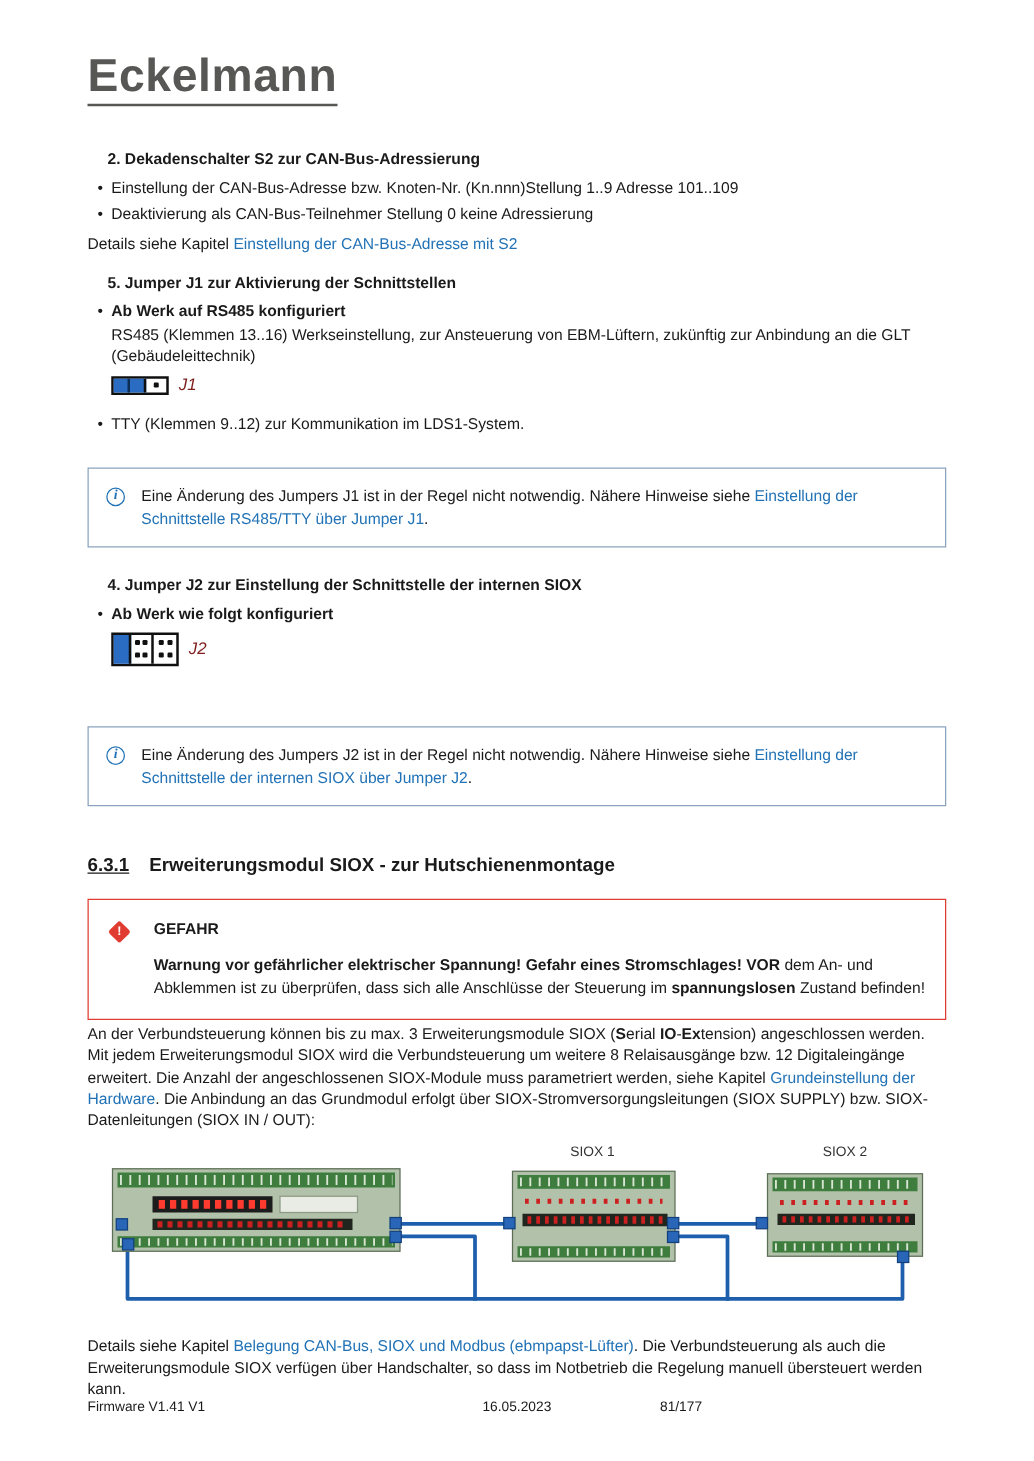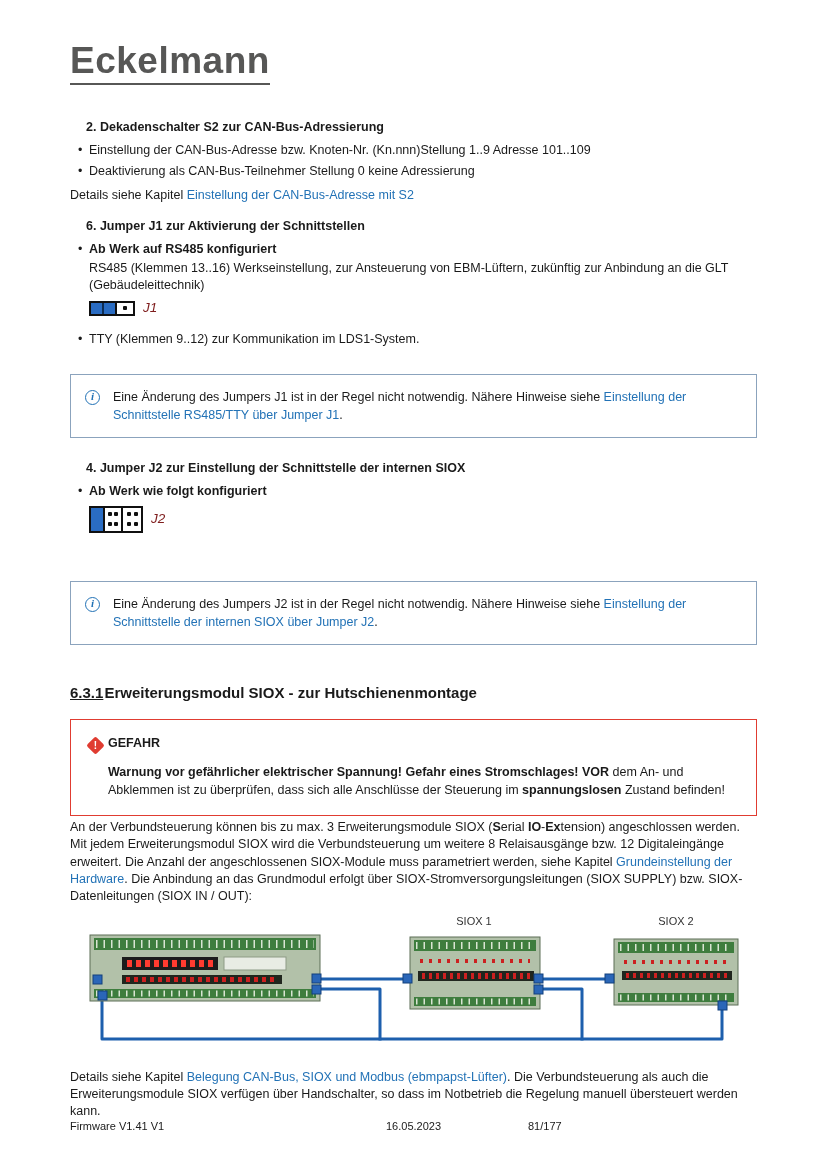--- a/index.html
+++ b/index.html
@@ -45,23 +45,23 @@
   .j2-cell:last-child{border-right:none;}
 
   .notebox{display:flex;gap:13px;border:1px solid var(--note-border);padding:13px 14px;margin-top:26px;background:#fff;}
   .notebox .txt{flex:1;line-height:1.45;}
   .info-icon{width:15px;height:15px;min-width:15px;border:1.4px solid var(--link);border-radius:50%;
              position:relative;margin-top:2px;}
   .info-icon::after{content:"i";position:absolute;inset:-1px 0 0 0;display:flex;align-items:center;justify-content:center;
              color:var(--link);font-family:"Liberation Serif",serif;font-style:italic;font-weight:700;font-size:11px;}
 
   .section-title{font-size:15px;font-weight:700;margin-top:38px;}
-  .section-title .num{margin-right:1px;text-decoration:underline;}
-
-  .dangerbox{display:flex;gap:4px;border:1px solid var(--danger);padding:15px 16px 16px 16px;margin-top:15px;background:#fff;}
+  .section-title .num{margin-right:16px;text-decoration:underline;}
+
+  .dangerbox{display:flex;gap:19px;border:1px solid var(--danger);padding:15px 16px 16px 16px;margin-top:15px;background:#fff;}
   .danger-icon{width:13px;height:13px;min-width:13px;background:var(--danger);transform:rotate(45deg);
                position:relative;margin:4px 2px 0 2px;border-radius:2px;}
   .danger-icon::after{content:"!";position:absolute;inset:0;transform:rotate(-45deg);display:flex;
                align-items:center;justify-content:center;color:#fff;font-size:10px;font-weight:700;}
   .danger-content{flex:1;}
   .danger-title{font-weight:700;margin-bottom:11px;}
   .danger-body{line-height:1.45;}
 
   .para{margin-top:3px;}
   .diagram-wrap{margin:8px 0 0 4px;}
@@ -85,21 +85,21 @@
 
   
   <div class="h-num first">2. Dekadenschalter S2 zur CAN-Bus-Adressierung</div>
   <ul class="bullets">
     <li>Einstellung der CAN-Bus-Adresse bzw. Knoten-Nr. (Kn.nnn)Stellung 1..9 Adresse 101..109</li>
     <li>Deaktivierung als CAN-Bus-Teilnehmer Stellung 0 keine Adressierung</li>
   </ul>
   <p class="details-line"><span>Details siehe Kapitel </span><a class="link">Einstellung der CAN-Bus-Adresse mit S2</a></p>
 
   
-  <div class="h-num">6. Jumper J1 zur Aktivierung der Schnittstellen</div>
+  <div class="h-num">5. Jumper J1 zur Aktivierung der Schnittstellen</div>
   <ul class="bullets">
     <li>
       <span class="b">Ab Werk auf RS485 konfiguriert</span>
       <div class="bullet-body">RS485 (Klemmen 13..16) Werkseinstellung, zur Ansteuerung von EBM-Lüftern, zukünftig zur Anbindung an die GLT (Gebäudeleittechnik)</div>
       <div class="jumper-line">
         <span class="j1">
           <span class="j1-cap"></span>
           <span class="j1-open">
               <span class="pin-dot"></span>
             </span>

